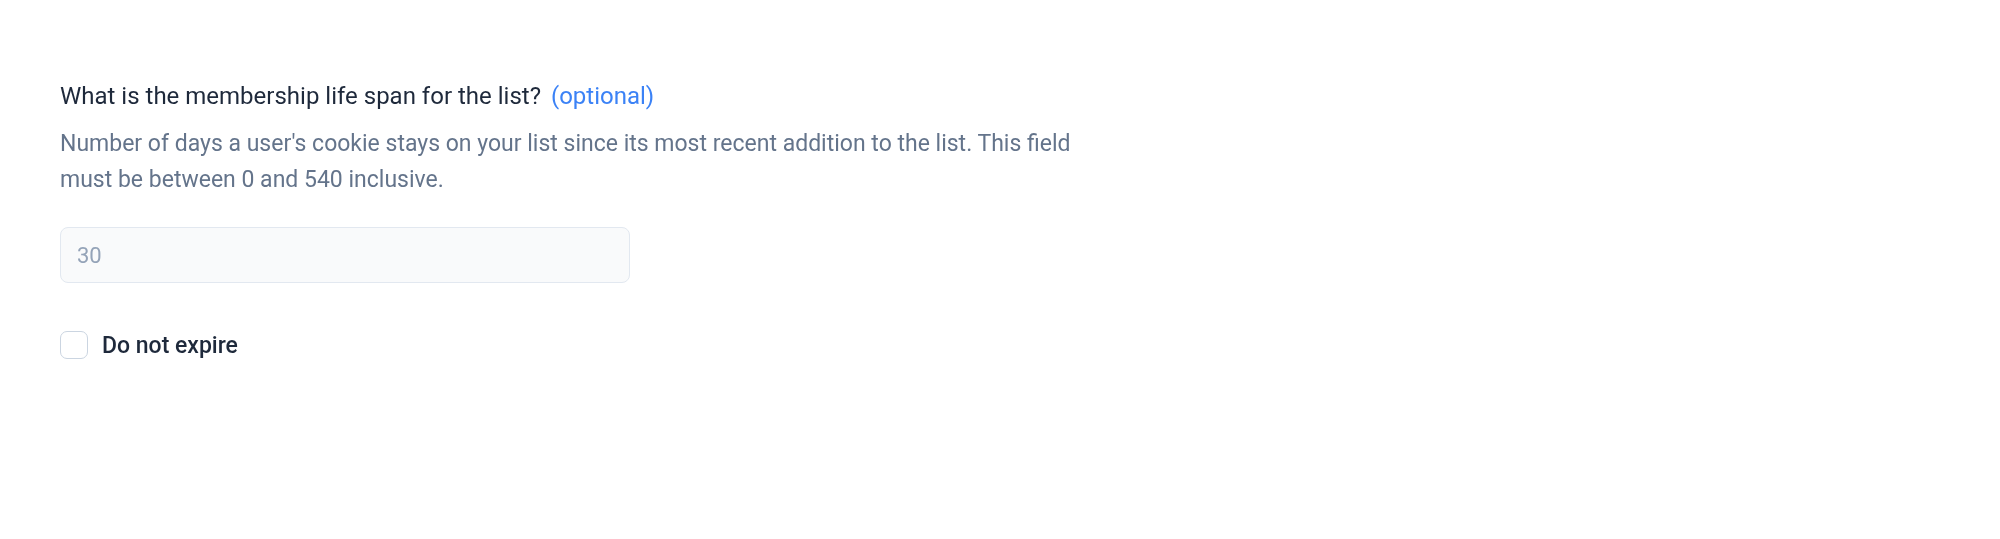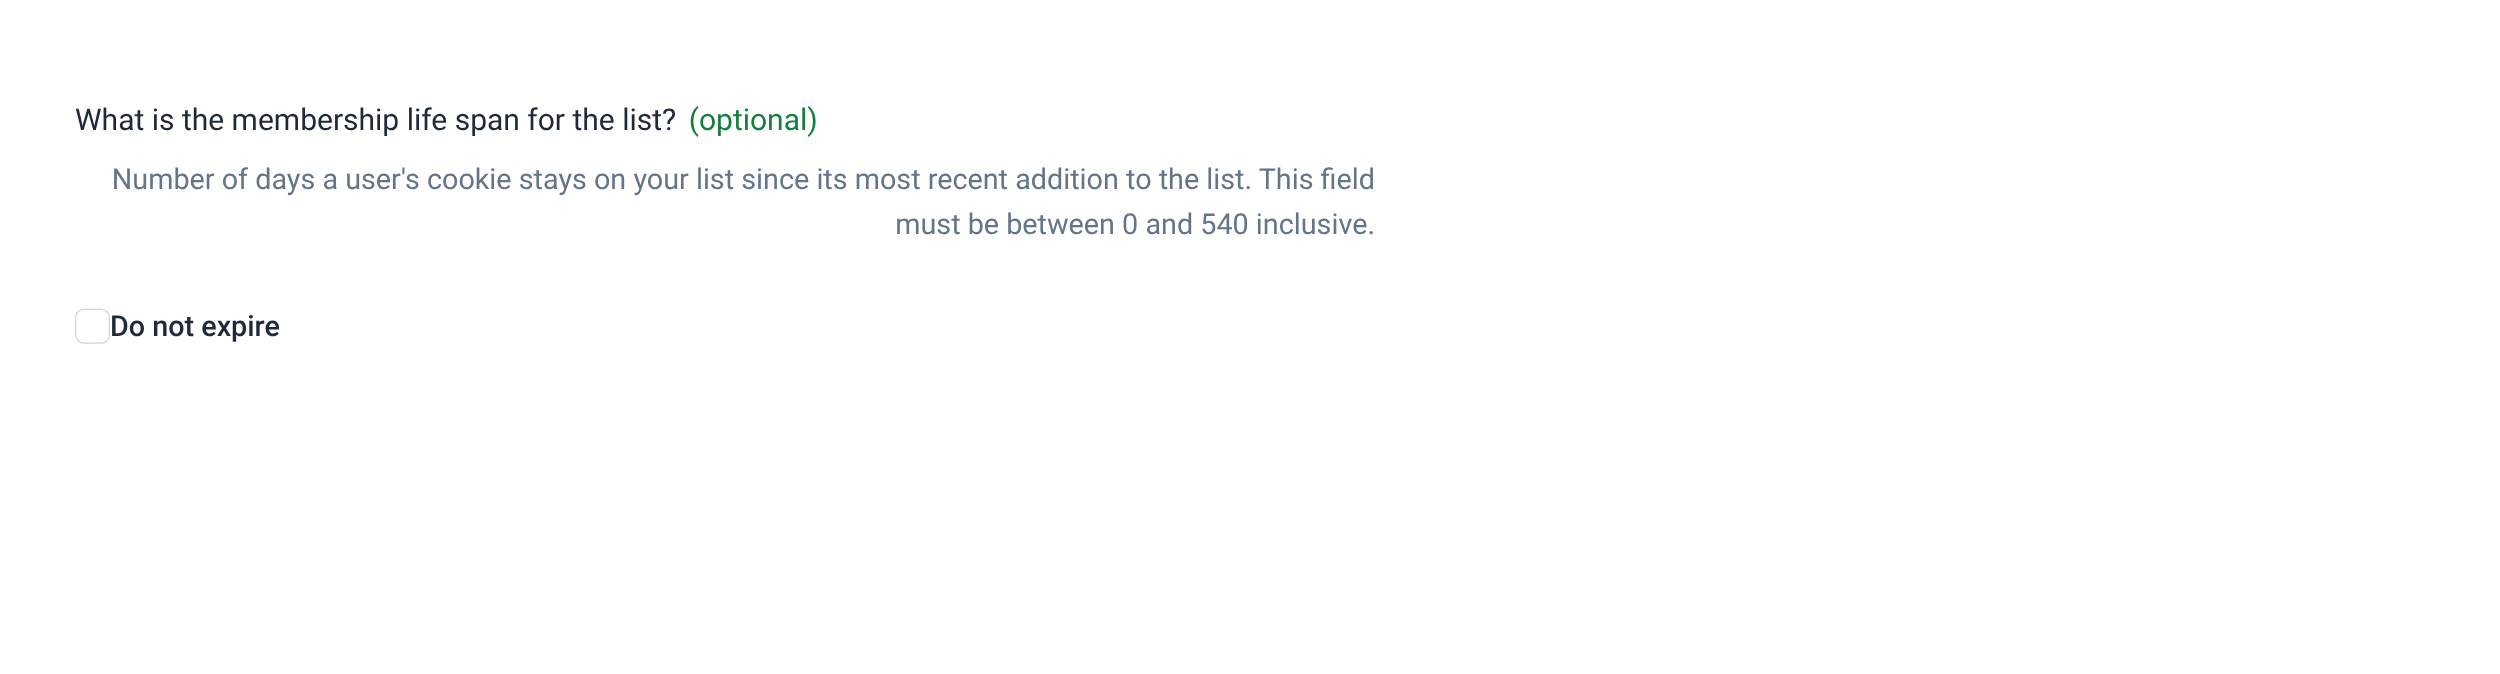--- a/index.html
+++ b/index.html
@@ -19,51 +19,51 @@
     .label-row {
       font-size: 24px;
       line-height: 1.4;
       margin-bottom: 12px;
     }
     .label-main {
       color: #1e293b;
       font-weight: 400;
     }
     .label-optional {
-      color: #15803d;
+      color: #3b82f6;
       font-weight: 400;
       margin-left: 4px;
     }
     .help-text {
       font-size: 23px;
       line-height: 1.6;
       color: #64748b;
       font-weight: 400;
       margin-bottom: 28px;
-      text-align: right;
     }
     .text-input {
       width: 570px;
       height: 56px;
       border: 1px solid #e2e8f0;
       border-radius: 8px;
       background: #f9fafb;
       font-size: 22px;
       padding: 0 16px;
       color: #1e293b;
       outline: none;
       font-family: inherit;
     }
     .text-input::placeholder {
       color: #94a3b8;
     }
     .checkbox-row {
       display: flex;
       align-items: center;
       margin-top: 48px;
+      gap: 14px;
     }
     .checkbox {
       appearance: none;
       -webkit-appearance: none;
       width: 28px;
       height: 28px;
       border: 1.5px solid #cbd5e1;
       border-radius: 7px;
       background: #ffffff;
       cursor: pointer;
@@ -94,17 +94,18 @@
   </style>
 </head>
 <body>
 
 <div class="form-group">
   <div class="label-row">
     <span class="label-main">What is the membership life span for the list?</span>
     <span class="label-optional">(optional)</span>
   </div>
   <p class="help-text">Number of days a user's cookie stays on your list since its most recent addition to the list. This field must be between 0 and 540 inclusive.</p>
+  <input type="text" class="text-input" placeholder="30" style="">
   <div class="checkbox-row">
     <input type="checkbox" class="checkbox" id="dne" style="">
     <label for="dne" class="checkbox-label">Do not expire</label>
   </div>
 </div>
 
 </body></html>

